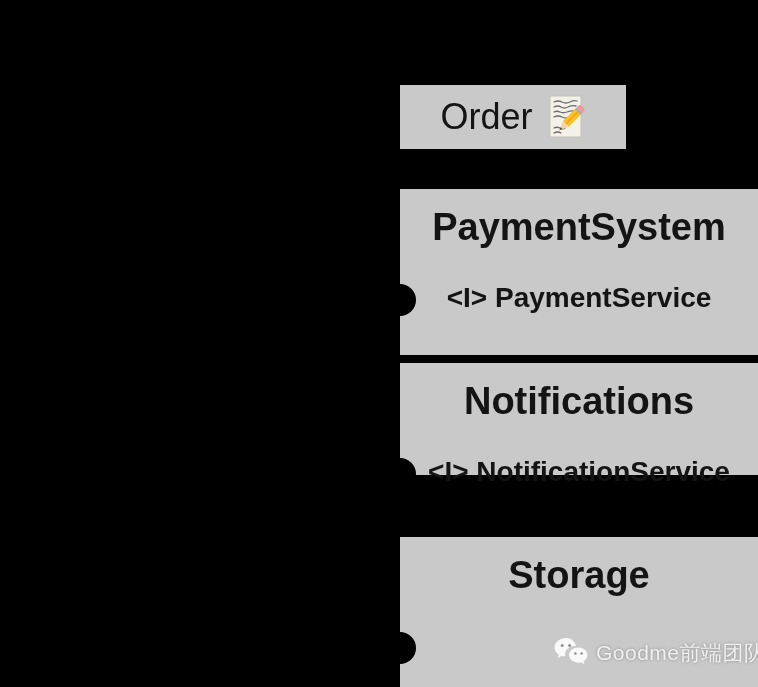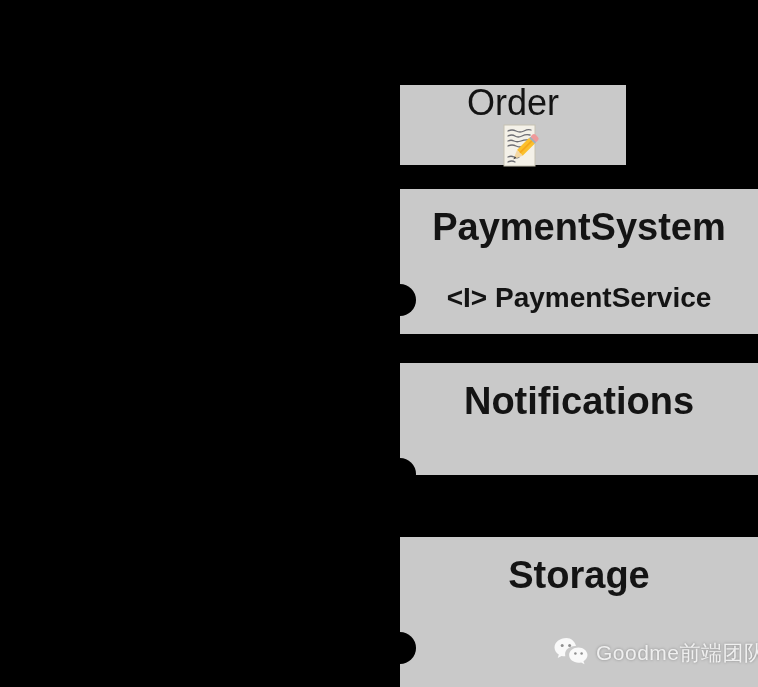--- a/index.html
+++ b/index.html
@@ -9,31 +9,30 @@
     position: relative;
     overflow: hidden;
     font-family: "Liberation Sans", sans-serif;
     color: #111111;
   }
   .node {
     position: absolute;
     background: #c9c9c9;
   }
   .order-node {
-    left: 400px; top: 85px; width: 226px; height: 80px;
+    left: 400px; top: 85px; width: 226px; height: 64px;
     display: flex; align-items: center; justify-content: center;
     font-size: 36px;
     color: #141414;
-    flex-direction: column;
   }
   .order-node .memo { margin-left: 13px; display: inline-flex; }
   .service-node {
     left: 400px; width: 358px;
   }
-  .svc-payment        { top: 189px; height: 145px; }
+  .svc-payment        { top: 189px; height: 166px; }
   .svc-notifications  { top: 363px; height: 112px; }
   .svc-storage        { top: 537px; height: 188px; }
   .svc-title {
     margin-top: 13px;
     text-align: center;
     font-size: 38px;
     font-weight: 600;
     line-height: 50px;
     color: #141414;
   }
@@ -99,20 +98,21 @@
 </div>
 
 <div class="node service-node svc-payment">
   <div class="svc-title">PaymentSystem</div>
   <div class="svc-if">&lt;I&gt; PaymentService</div>
   <span class="port"></span>
 </div>
 
 <div class="node service-node svc-notifications">
   <div class="svc-title">Notifications</div>
+  <div class="svc-if">&lt;I&gt; NotificationService</div>
   <span class="port"></span>
 </div>
 
 <div class="node service-node svc-storage">
   <div class="svc-title">Storage</div>
   <span class="port"></span>
 </div>
 
 <div class="watermark">
   <span style="display:inline-flex;">

